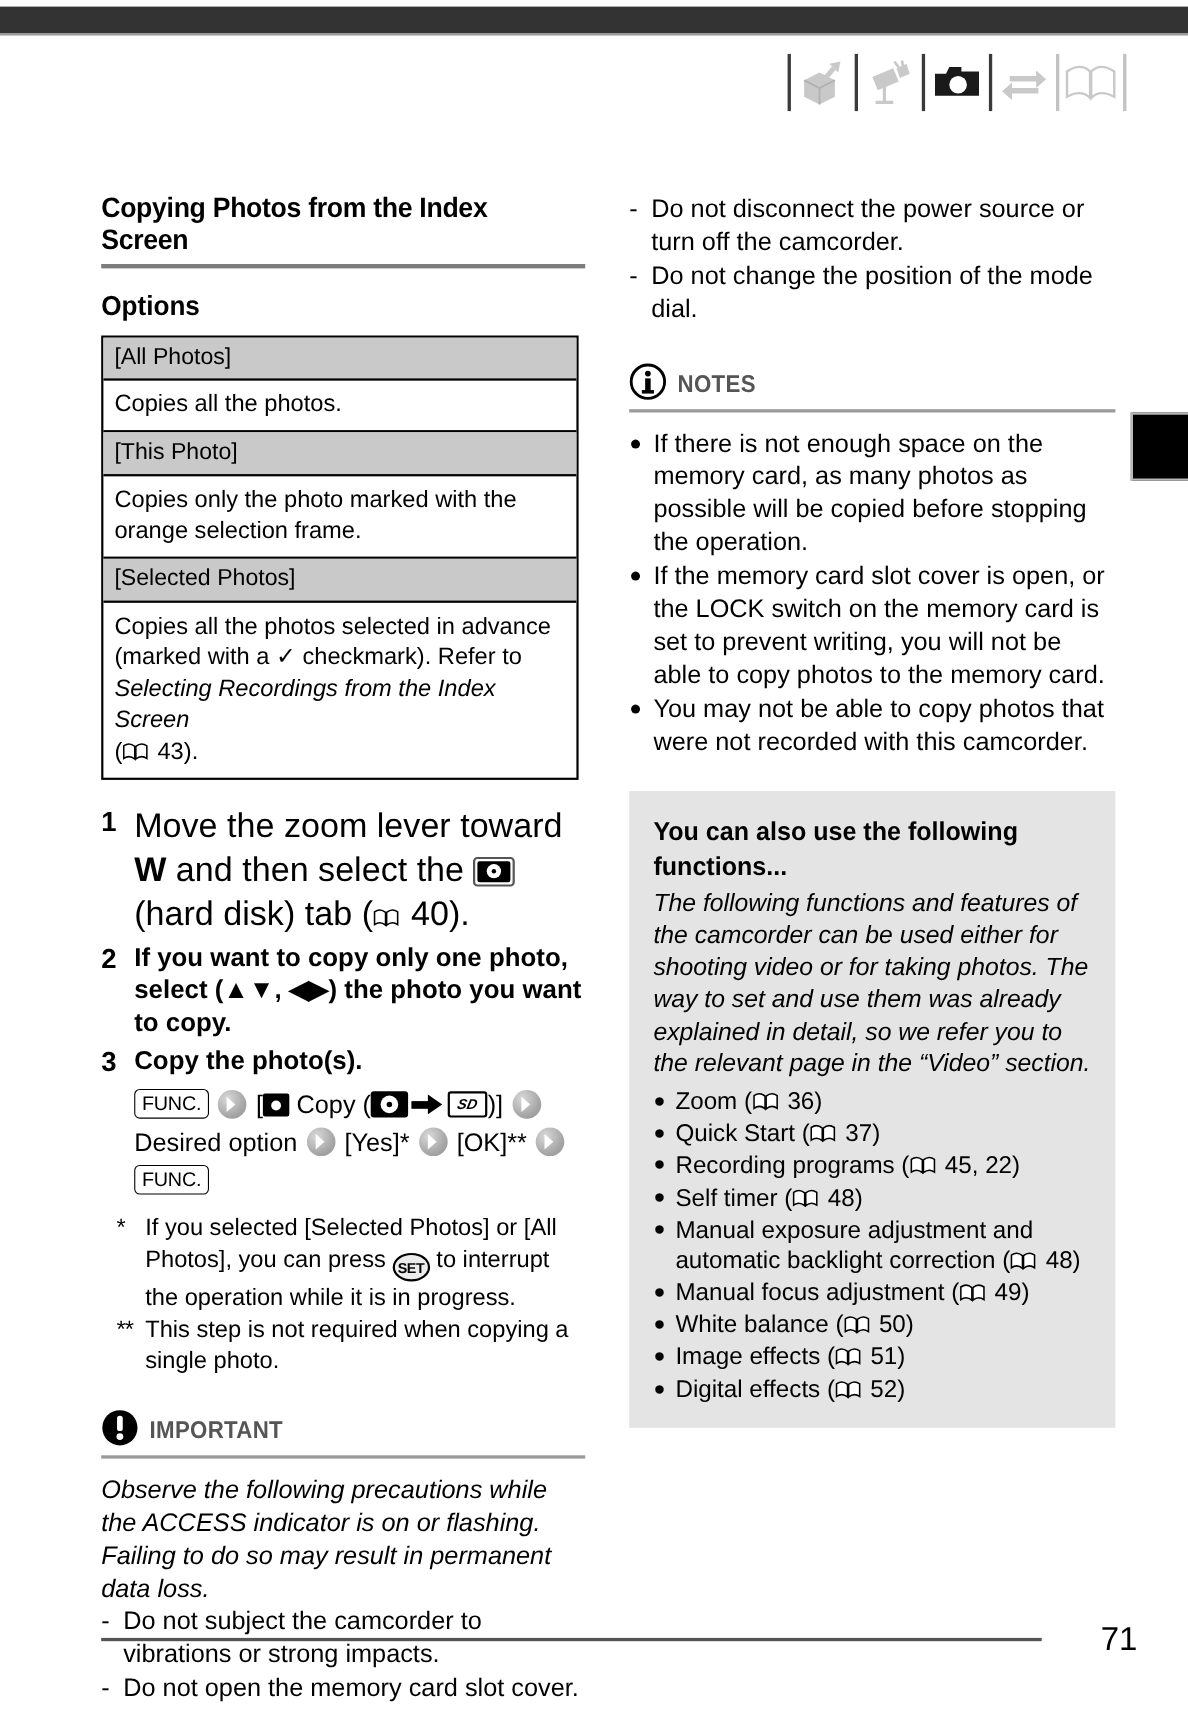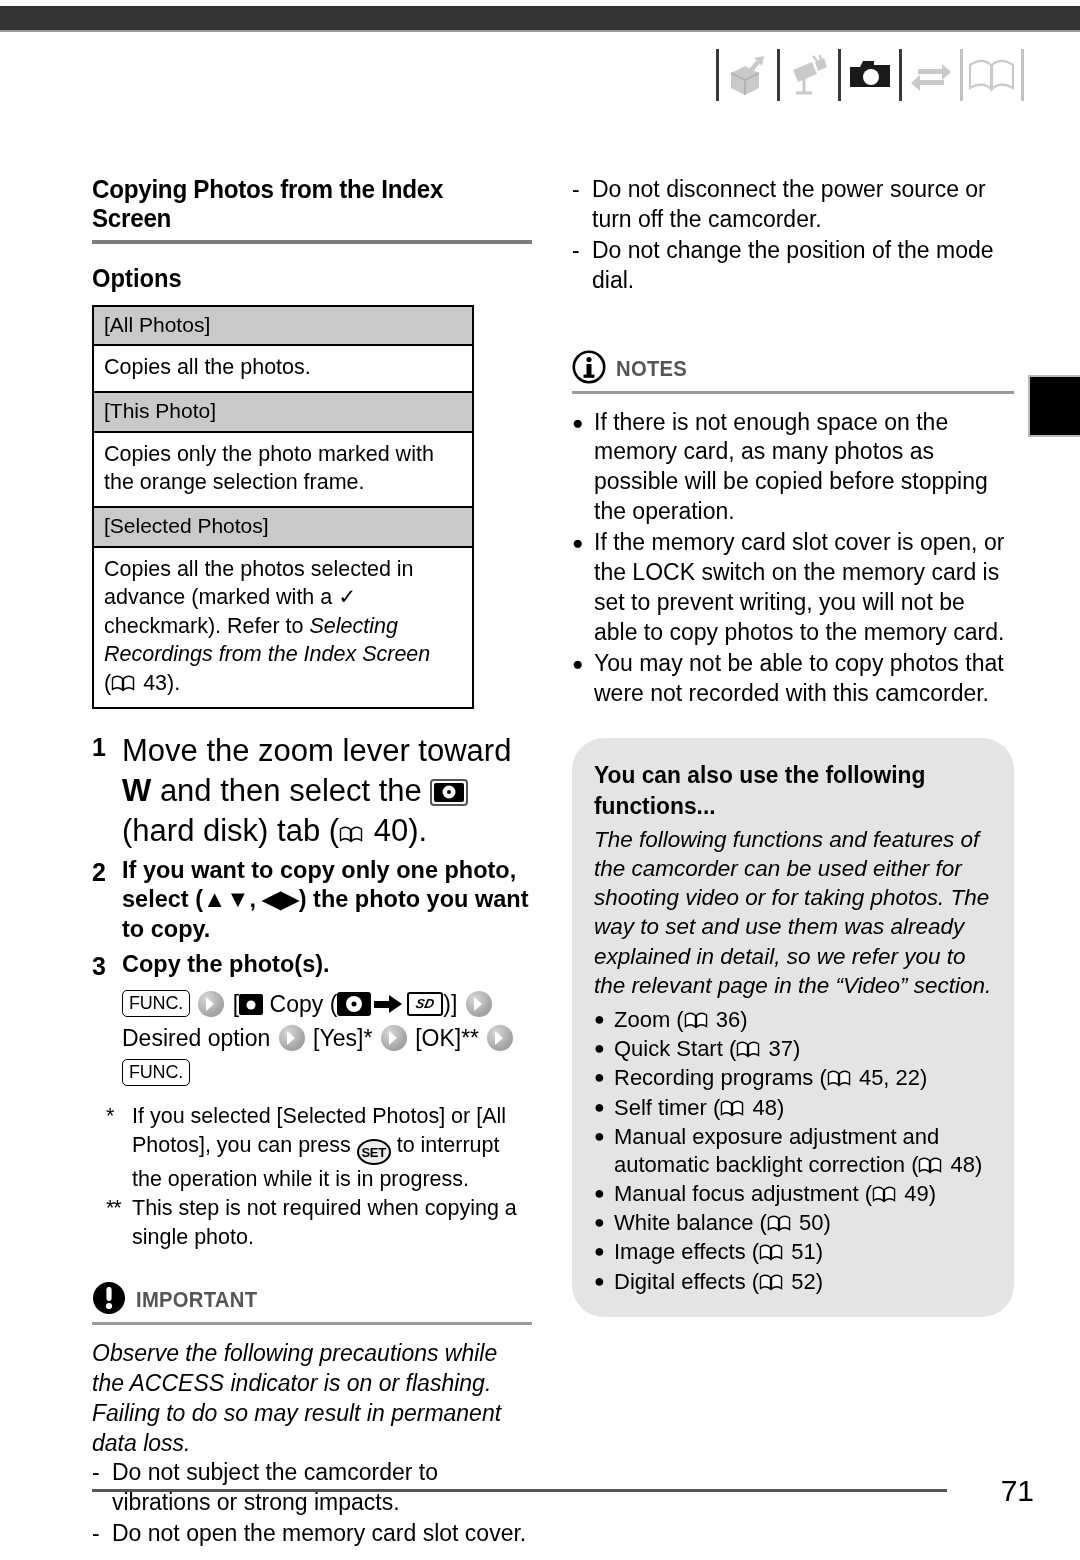--- a/index.html
+++ b/index.html
@@ -53,21 +53,21 @@
     font-family: "Liberation Sans Narrow", "Liberation Sans", sans-serif;
     transform: scaleX(0.95); transform-origin: left center;
   }
   .rule-thick { height: 4px; background: #7d7d7d; width: 100%; margin-bottom: 20px; }
   h2.sub-title {
     font-size: 25px; font-weight: bold; margin: 0 0 12px 0;
     transform: scaleX(0.95); transform-origin: left center;
   }
 
   
-  .opt-table { border: 2px solid #000; width: 382px; margin-bottom: 22px; }
+  .opt-table { border: 2px solid #000; width: 434px; margin-bottom: 22px; }
   .opt-head {
     background: #c9c9c9; padding: 6px 10px 7px 10px;
     font-size: 21px; line-height: 1.18;
     border-bottom: 2px solid #000;
   }
   .opt-body {
     padding: 7px 10px 9px 10px; font-size: 21.5px; line-height: 1.33;
     border-bottom: 2px solid #000;
   }
   .opt-body.last { border-bottom: none; }
@@ -210,21 +210,21 @@
   .dash-item { display: flex; margin-bottom: 1px; }
   .dash-mark { width: 20px; flex: none; }
   .bullet-list { font-size: 23px; line-height: 1.3; }
   .bullet-item { display: flex; margin-bottom: 1px; }
   .bullet-mark { width: 22px; flex: none; font-size: 19px; line-height: 1.58; }
   .para { font-size: 23px; line-height: 1.3; font-style: italic; }
 
   
   .gray-box {
     background: #e4e4e4; padding: 22px 22px 20px 22px;
-    margin-top: 30px; width: 442px; border-radius: 32px;
+    margin-top: 30px; width: 442px;
   }
   .gray-box h3 {
     font-size: 23.5px; font-weight: bold; margin: 0 0 4px 0; line-height: 1.28;
     font-family: "Liberation Sans Narrow", "Liberation Sans", sans-serif;
     transform: scaleX(0.97); transform-origin: left center;
   }
   .gb-list { margin-top: 6px; font-size: 22px; line-height: 1.28; }
   .gb-item { display: flex; margin-bottom: 1px; }
   .gb-mark { width: 20px; flex: none; font-size: 18px; line-height: 1.55; }
 
@@ -394,21 +394,21 @@
     <div class="dash-item">
       <span class="dash-mark">-</span>
       <span>Do not disconnect the power source or turn off the camcorder.</span>
     </div>
     <div class="dash-item">
       <span class="dash-mark">-</span>
       <span>Do not change the position of the mode dial.</span>
     </div>
   </div>
 
-  <div style="margin-top:54px;">
+  <div style="margin-top:34px;">
     <div class="callout-head">
       <span>
         <svg width="34" height="34" viewBox="0 0 34 34">
           <circle cx="17" cy="17" r="15.2" fill="#fff" stroke="#000" stroke-width="2.6"></circle>
           <circle cx="17" cy="9.6" r="2.6" fill="#000"></circle>
           <rect x="14.5" y="14" width="5" height="12" fill="#000"></rect>
           <rect x="11.5" y="24.6" width="11" height="3.2" fill="#000"></rect>
         </svg>
       </span>
       <span class="callout-label">NOTES</span>

